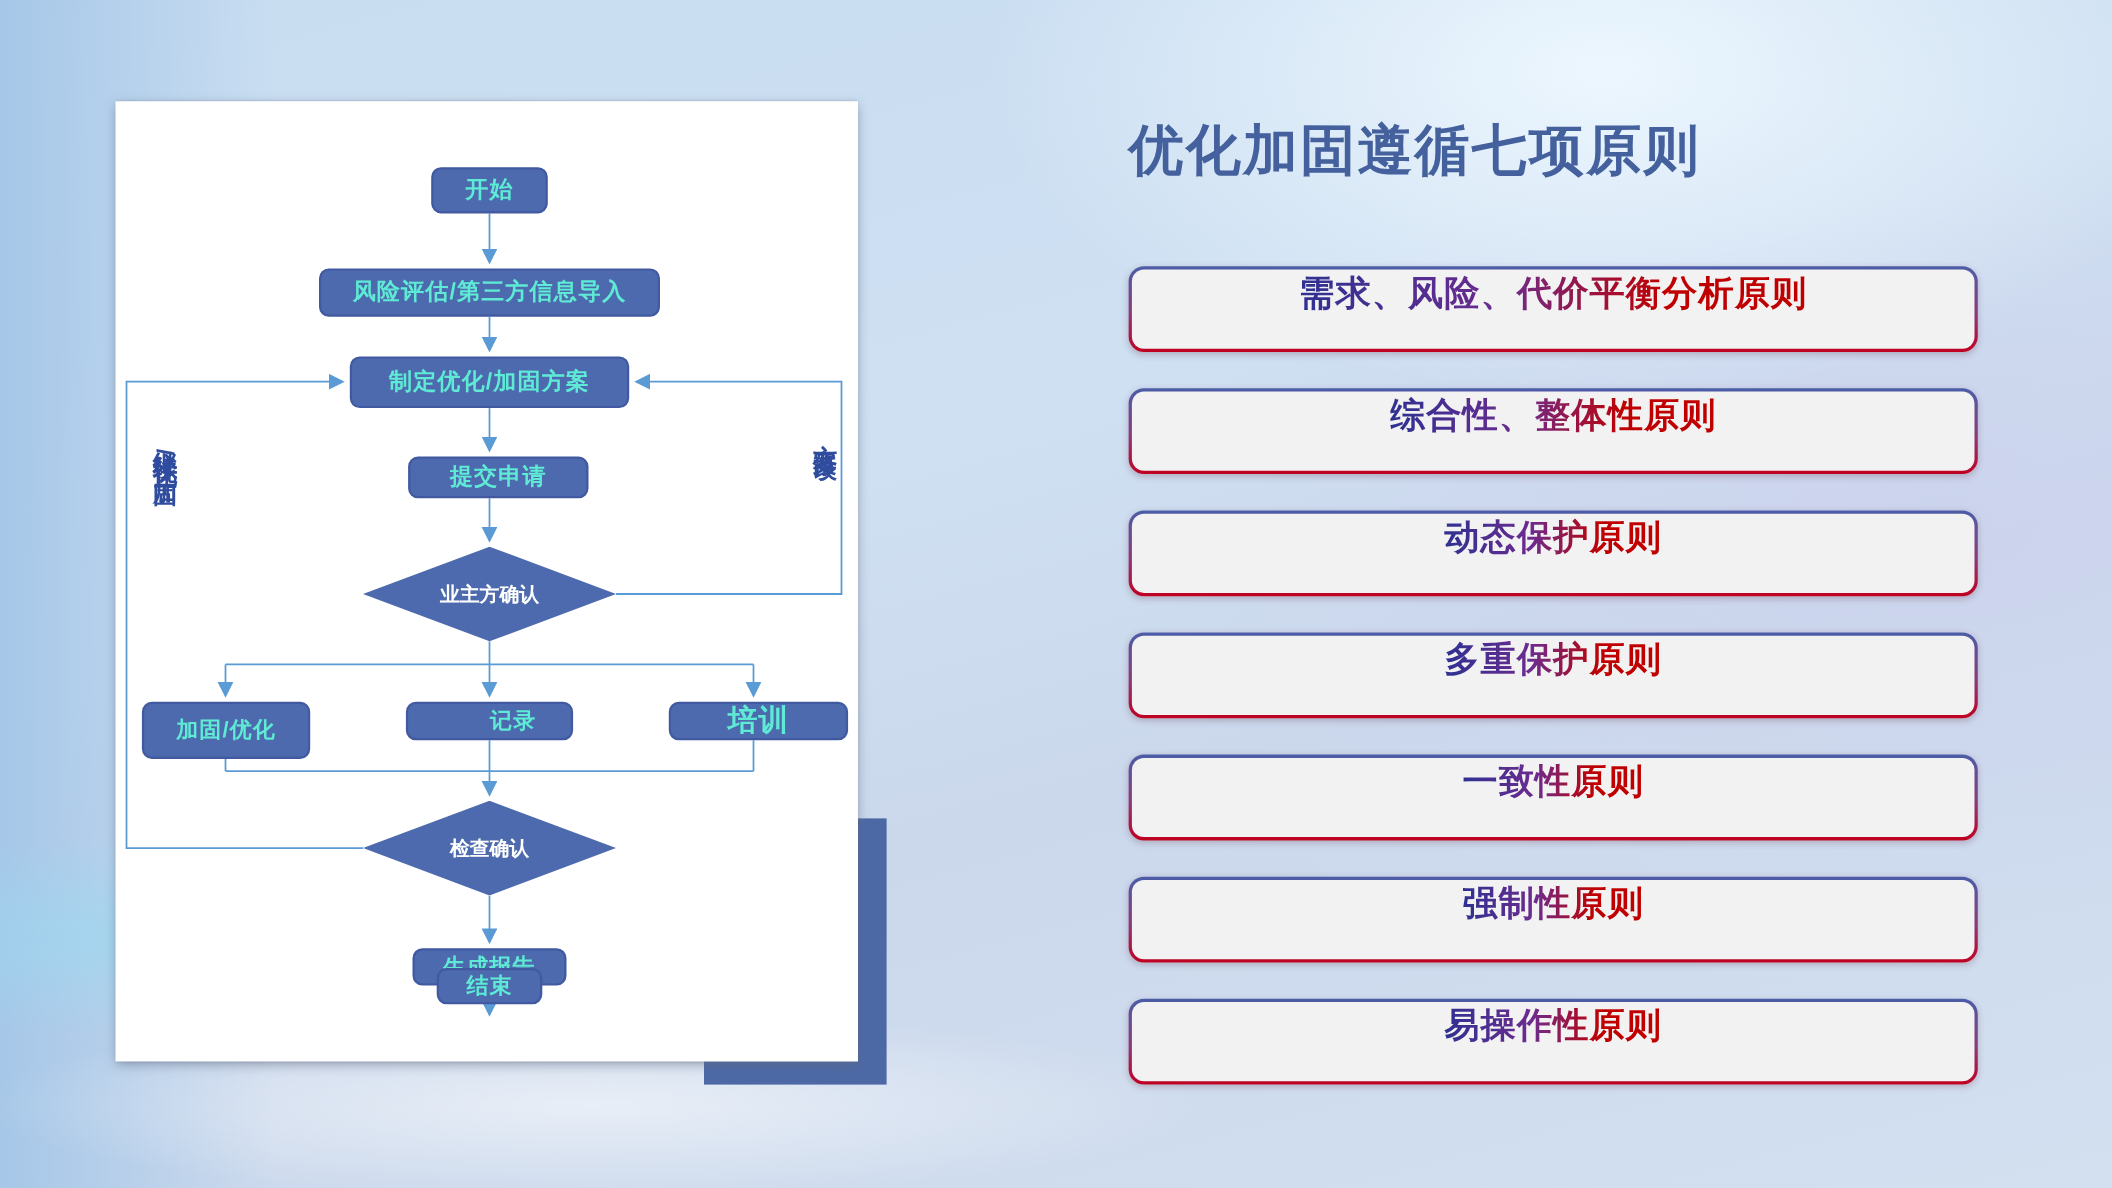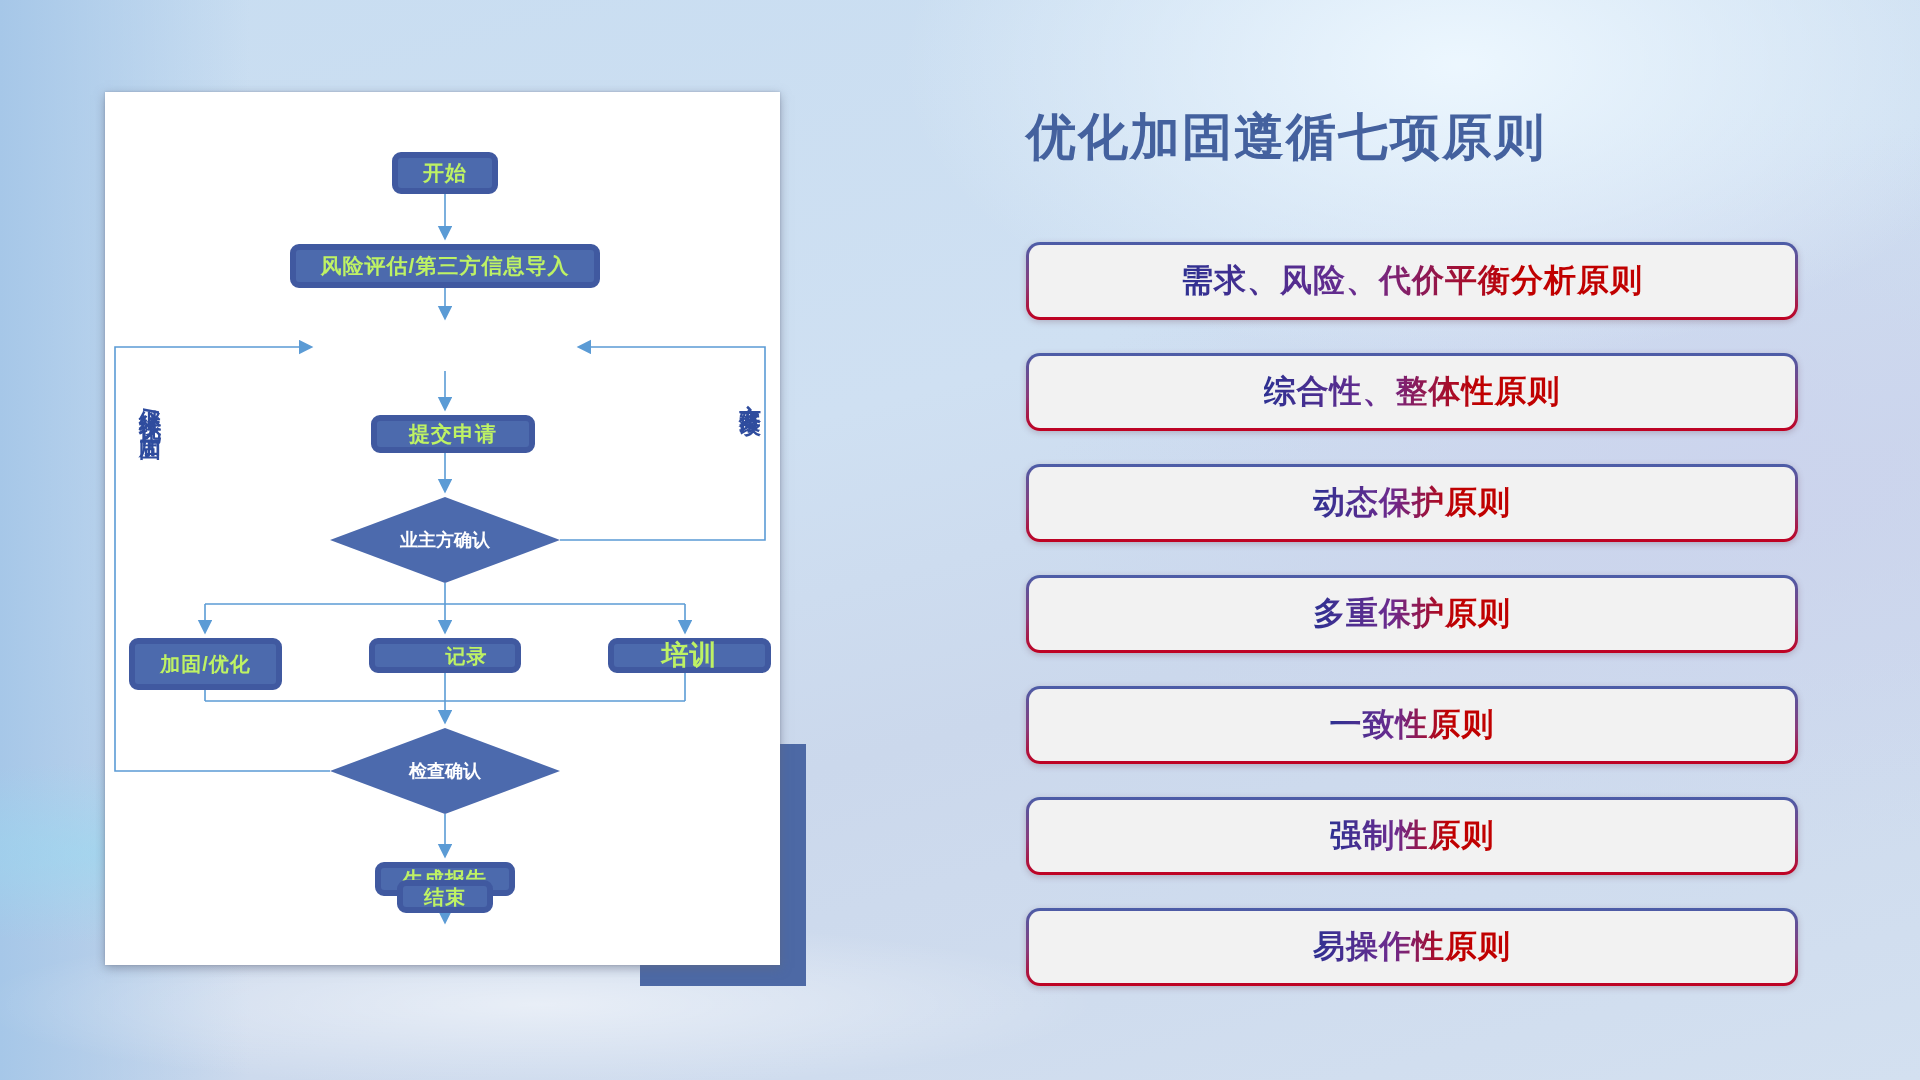--- a/index.html
+++ b/index.html
@@ -23,22 +23,22 @@
   }
   .card {
     position:absolute; left:105px; top:92px; width:675px; height:873px;
     background:#ffffff; z-index:2;
     box-shadow: 0 3px 10px rgba(96,106,128,0.55), 0 0 2px rgba(96,106,128,0.35);
   }
   .flow-svg { position:absolute; left:0; top:0; width:675px; height:873px; }
 
   .node {
     position:absolute; display:flex; align-items:center; justify-content:center;
-    color:#bef264; font-weight:bold; font-size:21px; letter-spacing:1px;
-    background:#4c6aad; border:6px solid #a3a3a3; border-radius:9px;
+    color:#5eead4; font-weight:bold; font-size:21px; letter-spacing:1px;
+    background:#4c6aad; border:2px solid #a3a3a3; border-radius:9px;
     text-align:center; line-height:1.1; z-index:3;
   }
   .n-start    { left:287px; top:60px;  width:106px; height:42px; }
   .n-risk     { left:185px; top:152px; width:310px; height:44px; }
   .n-plan     { left:213px; top:232px; width:254px; height:47px; }
   .n-submit   { left:266px; top:323px; width:164px; height:38px; }
   .n-reinforce{ left:24px;  top:546px; width:153px; height:52px; font-size:20px; }
   .n-record   { left:264px; top:546px; width:152px; height:35px; font-size:20px;padding-left:43px; }
   .n-training { left:503px; top:546px; width:163px; height:35px; font-size:27px; }
   .n-report   { left:270px; top:770px; width:140px; height:34px; font-size:20px; }
@@ -66,21 +66,21 @@
     z-index:2;
   }
   .principles { position:absolute; left:1026px; top:242px; width:772px; z-index:2; }
   .pbox {
     height:78px; margin-bottom:33px; border-radius:14px; padding:3px;
     background:linear-gradient(180deg, #4b5da8 0%, #8a3a7a 55%, #c00020 100%);
     box-shadow: 0 2px 6px rgba(110,70,90,0.30);
   }
   .pbox-in {
     width:100%; height:100%; border-radius:11px; background:#f2f2f2;
-    display:flex; align-items:center; justify-content:center;
+    display:flex; align-items:flex-start; justify-content:center;
   }
   .ptext {
     font-size:32px; font-weight:bold; letter-spacing:1px;
     background:linear-gradient(90deg, #2e3192 0%, #6d2b8e 40%, #c00000 72%, #c00000 100%);
     -webkit-background-clip:text; background-clip:text;
     -webkit-text-fill-color:transparent; color:transparent;
   }
 </style>
 </head>
 <body>
@@ -112,20 +112,21 @@
       <path d="M340 609 V630" marker-end="url(#arr)"></path>
       <path d="M340 722 V764" marker-end="url(#arr)"></path>
       <path d="M340 804 V830" marker-end="url(#arr)"></path>
       <path d="M455 448 H660 V255 H474" marker-end="url(#arr)"></path>
       <path d="M225 679 H10 V255 H206" marker-end="url(#arr)"></path>
     </g>
   </svg>
 
   <div class="node n-start" style="background: rgb(76, 106, 173); border-color: rgb(64, 89, 160);">开始</div>
   <div class="node n-risk" style="background: rgb(76, 106, 173); border-color: rgb(64, 89, 160);">风险评估/第三方信息导入</div>
+  <div class="node n-plan" style="background: rgb(76, 106, 173); border-color: rgb(64, 89, 160);">制定优化/加固方案</div>
   <div class="node n-submit" style="background: rgb(76, 106, 173); border-color: rgb(64, 89, 160);">提交申请</div>
   <div class="diamond n-owner" style="background: rgb(76, 106, 173);">业主方确认</div>
   <div class="node n-reinforce" style="background: rgb(76, 106, 173); border-color: rgb(64, 89, 160);">加固/优化</div>
   <div class="node n-record" style="background: rgb(76, 106, 173); border-color: rgb(64, 89, 160);">记录</div>
   <div class="node n-training" style="background: rgb(76, 106, 173); border-color: rgb(64, 89, 160);">培训</div>
   <div class="diamond n-check" style="background: rgb(76, 106, 173);">检查确认</div>
   <div class="node n-report" style="background: rgb(76, 106, 173); border-color: rgb(64, 89, 160);">生成报告</div>
   <div class="node n-end" style="background: rgb(76, 106, 173); border-color: rgb(64, 89, 160);">结束</div>
 
   <div class="loop-label ll-left" style="color: rgb(47, 76, 158);">继续优化/加固</div>

